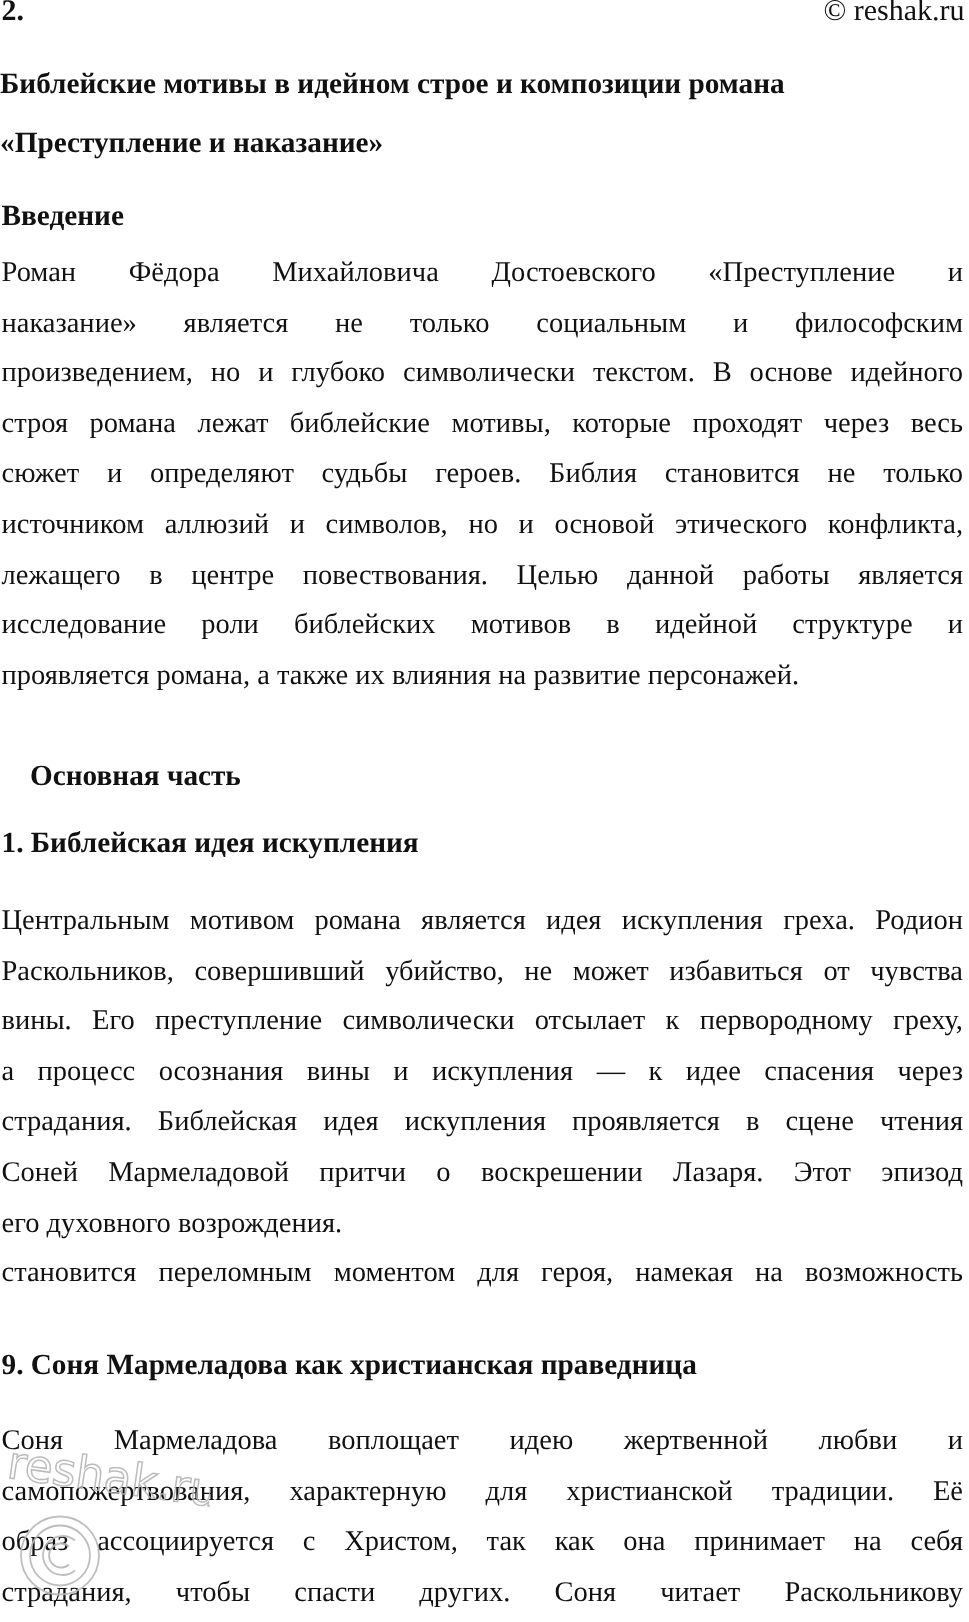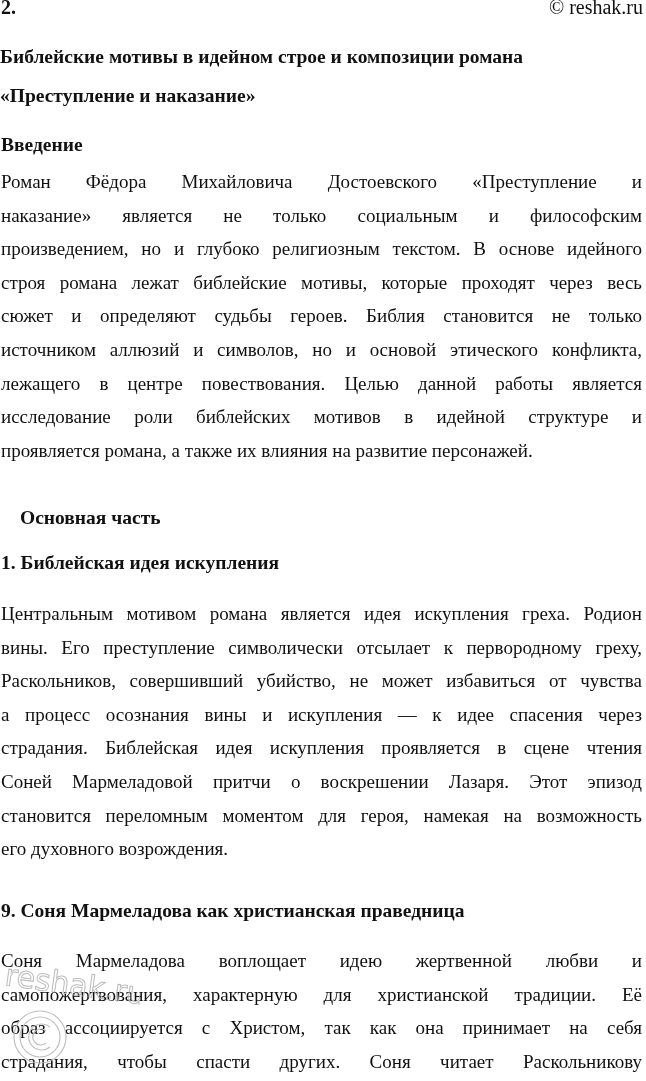--- a/index.html
+++ b/index.html
@@ -98,42 +98,42 @@
   <div class="title">
     <div>Библейские мотивы в идейном строе и композиции романа</div>
     <div>«Преступление и наказание»</div>
   </div>
 
   <div class="heading" style="top:134px;">Введение</div>
 
   <div class="para" style="top:165px;">
     <span class="line">Роман Фёдора Михайловича Достоевского «Преступление и</span>
     <span class="line">наказание» является не только социальным и философским</span>
-    <span class="line">произведением, но и глубоко религиозным текстом. В основе идейного</span>
+    <span class="line">произведением, но и глубоко символически текстом. В основе идейного</span>
     <span class="line">строя романа лежат библейские мотивы, которые проходят через весь</span>
     <span class="line">сюжет и определяют судьбы героев. Библия становится не только</span>
     <span class="line">источником аллюзий и символов, но и основой этического конфликта,</span>
     <span class="line">лежащего в центре повествования. Целью данной работы является</span>
     <span class="line">исследование роли библейских мотивов в идейной структуре и</span>
     <span class="line last">проявляется романа, а также их влияния на развитие персонажей.</span>
   </div>
 
   <div class="heading" style="top:507px;margin-left:19px;">Основная часть</div>
 
   <div class="heading" style="top:552px;">1. Библейская идея искупления</div>
 
   <div class="para" style="top:597px;">
     <span class="line">Центральным мотивом романа является идея искупления греха. Родион</span>
+    <span class="line">Раскольников, совершивший убийство, не может избавиться от чувства</span>
     <span class="line">вины. Его преступление символически отсылает к первородному греху,</span>
-    <span class="line">Раскольников, совершивший убийство, не может избавиться от чувства</span>
     <span class="line">а процесс осознания вины и искупления — к идее спасения через</span>
     <span class="line">страдания. Библейская идея искупления проявляется в сцене чтения</span>
     <span class="line">Соней Мармеладовой притчи о воскрешении Лазаря. Этот эпизод</span>
+    <span class="line last">его духовного возрождения.</span>
     <span class="line">становится переломным моментом для героя, намекая на возможность</span>
-    <span class="line last">его духовного возрождения.</span>
   </div>
 
   <div class="heading" style="top:900px;">9. Соня Мармеладова как христианская праведница</div>
 
   <div class="para" style="top:944px;">
     <span class="line">Соня Мармеладова воплощает идею жертвенной любви и</span>
     <span class="line">самопожертвования, характерную для христианской традиции. Её</span>
     <span class="line">образ ассоциируется с Христом, так как она принимает на себя</span>
     <span class="line">страдания, чтобы спасти других. Соня читает Раскольникову</span>
   </div>

